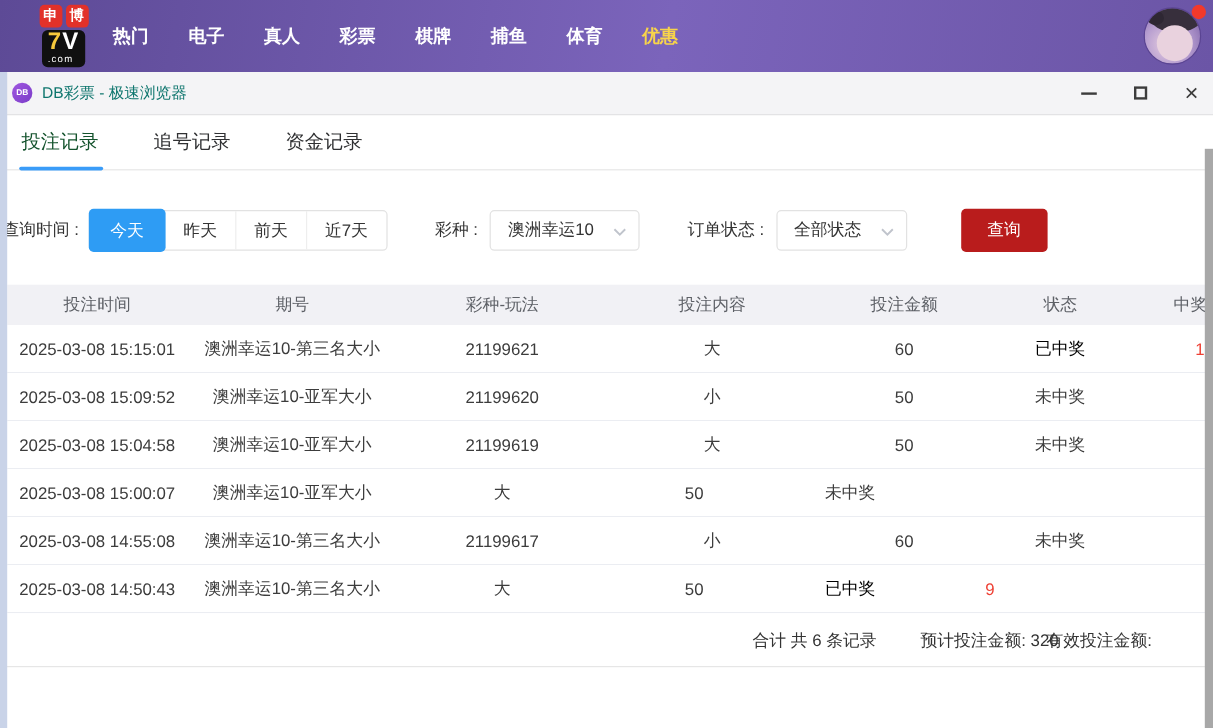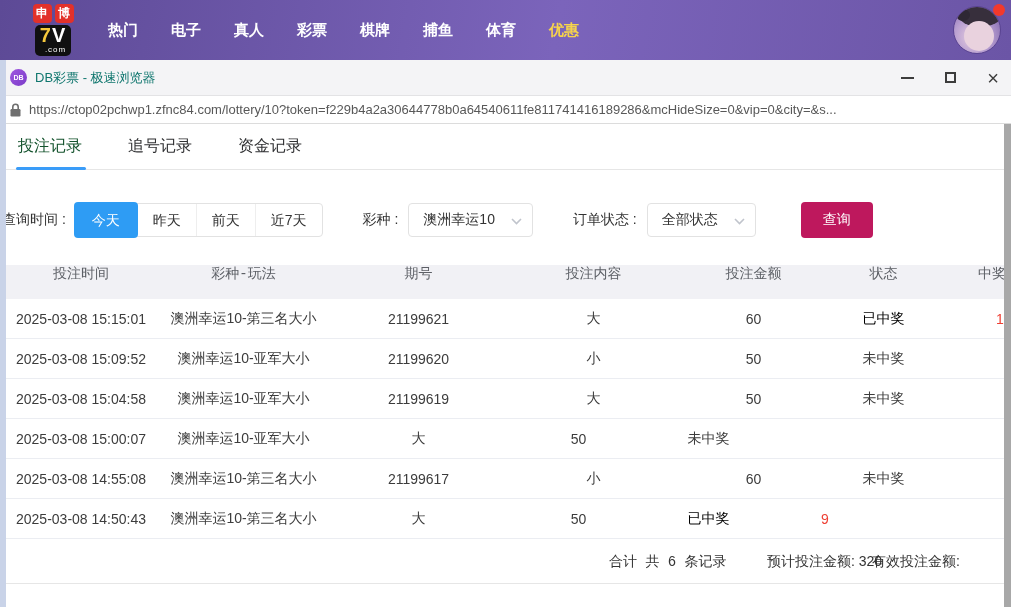--- a/index.html
+++ b/index.html
@@ -7,25 +7,25 @@
   body { font-family:"Liberation Sans","DejaVu Sans",sans-serif; background:#fff; overflow:hidden; position:relative; }
   .screen { width:1011px; height:607px; position:relative; overflow:hidden; }
 
   
   .topnav { height:60px; background:linear-gradient(100deg,#5d4a96 0%,#7b64bb 55%,#6b55a6 100%);
             display:flex; align-items:center; position:relative; }
   .logo { margin-left:20px; display:flex; flex-direction:column; align-items:center; width:66px; cursor:pointer; }
   .logo-top { display:flex; gap:3px; }
   .logo-sq { width:19px; height:19px; background:#e2312a; border-radius:4px; color:#fff; font-size:12px;
              font-weight:bold; display:flex; align-items:center; justify-content:center; }
-  .logo-bottom { background:#101010; border-radius:5px; margin-top:2px; padding:0 5px 2px; text-align:right; line-height:1; }
+  .logo-bottom { background:#101010; border-radius:5px; margin-top:2px; padding:0 5px 2px; text-align:left; line-height:1; }
   .logo-7v { font-size:20px; font-weight:900; letter-spacing:1px; color:#fff; }
   .logo-7v .seven { color:#f6c93c; }
   .logo-com { font-size:8px; color:#fff; letter-spacing:1px; margin-top:1px; }
-  .nav-items { display:flex; margin-left:22px; gap:33px; }
+  .nav-items { display:flex; margin-left:8px; gap:33px; }
   .nav-item { color:#fff; font-size:15px; font-weight:bold; cursor:pointer; white-space:nowrap; }
   .nav-item.highlight { color:#f8d44a; }
   .avatar-wrap { position:absolute; right:8px; top:6px; width:50px; height:50px; cursor:pointer; }
   .avatar { width:48px; height:48px; border-radius:50%; background:radial-gradient(circle at 40% 65%,#e7cfe0 0%,#b79ed0 45%,#6d529f 100%);
             overflow:hidden; position:relative; border:1px solid #5a4492; }
   .avatar .hair { position:absolute; top:-6px; left:4px; width:44px; height:26px; border-radius:50%; background:#372f3c; }
   .avatar .face { position:absolute; top:14px; left:10px; width:30px; height:30px; border-radius:50%; background:#e9d2de; }
   .avatar .bun { position:absolute; top:2px; left:2px; width:14px; height:12px; border-radius:50%; background:#2e2733; }
   .red-dot { position:absolute; right:-2px; top:-2px; width:12px; height:12px; border-radius:50%; background:#f2392b; }
 
@@ -63,37 +63,37 @@
   .flabel.sp { margin-left:40px; }
   .btn-group { margin-left:8px; border:1px solid #e2e2e2; border-radius:4px; height:34px; display:flex;
                align-items:center; background:#fff; }
   .tbtn { padding:0 15px; line-height:32px; color:#333; cursor:pointer; white-space:nowrap; }
   .tbtn.divided { border-left:1px solid #eeeeee; }
   .tbtn.active { background:#2e9cf4; color:#fff; border-radius:4px; margin:-1px 0 -1px -1px; line-height:36px;
                  padding:0 18px; }
   .select { height:34px; border:1px solid #e2e2e2; border-radius:4px; display:flex; align-items:center;
             margin-left:10px; padding:0 10px 0 14px; gap:16px; cursor:pointer; background:#fff; }
   .select .chev { margin-top:2px; }
-  .search-btn { margin-left:45px; width:72px; height:36px; background:#be185d; color:#fff; border:none;
+  .search-btn { margin-left:45px; width:72px; height:36px; background:#b91c1c; color:#fff; border:none;
                 border-radius:4px; font-size:14px; cursor:pointer; font-family:Liberation Serif, serif; }
 
   
   .table { margin:27px 0 0 6px; width:1005px; overflow:hidden; }
-  .thead { height:34px; background:#f1f1f5; display:flex; align-items:flex-start; color:#5d6066; font-size:14px;font-family:Liberation Mono, monospace; }
+  .thead { height:34px; background:#f1f1f5; display:flex; align-items:center; color:#5d6066; font-size:14px; }
   .trow { height:40px; display:flex; align-items:center; border-bottom:1px solid #ebedf2; font-size:14px; color:#3c3c3c; background:#fff; }
   .cell { flex:none; text-align:center; white-space:nowrap; overflow:visible; }
   .c0 { width:150px; } .c1 { width:175px; } .c2 { width:175px; } .c3 { width:175px; }
   .c4 { width:145px; } .c5 { width:115px; } .c6 { width:130px; }
   .status-won { color:#000000; }
   .cell.c6.win { color:#ee3f33; text-align:left; padding-left:55px; }
 
   
   .tfoot { position:relative; height:45px; border-bottom:1px solid #e6e6e6; font-size:14px; color:#333; }
   .tfoot span { position:absolute; top:14px; white-space:nowrap; }
-  .f1 { left:609px;font-family:Liberation Mono, monospace; } .f2 { left:767px; } .f3 { left:872px; }
+  .f1 { left:627px; } .f2 { left:767px; } .f3 { left:872px; }
 </style>
 </head>
 <body>
 
 <div class="screen">
 
   <header class="topnav">
     <div class="logo">
       <div class="logo-top">
         <div class="logo-sq">申</div>
@@ -131,27 +131,20 @@
       <div class="wc">
           <div class="min-glyph"></div>
         </div>
       <div class="wc">
           <div class="max-glyph"></div>
         </div>
       <div class="wc close">×</div>
     </div>
   </div>
 
-  <div class="urlbar">
-    <svg width="11" height="14" viewBox="0 0 11 14">
-      <rect x="0.5" y="6" width="10" height="7.5" rx="1.2" fill="#6f6f6f"></rect>
-      <path d="M2.8 6 V4 a2.7 2.7 0 0 1 5.4 0 V6" fill="none" stroke="#6f6f6f" stroke-width="1.6"></path>
-    </svg>
-    <span class="url">https://ctop02pchwp1.zfnc84.com/lottery/10?token=f229b4a2a30644778b0a64540611fe811741416189286&amp;mcHideSize=0&amp;vip=0&amp;city=&amp;s...</span>
-  </div>
 
   <div class="left-strip"></div>
   <div class="right-strip"></div>
 
   <main class="page">
     <div class="tabs" id="tabs">
         <div class="tab active">投注记录</div>
         <div class="tab">追号记录</div>
         <div class="tab">资金记录</div>
       </div>
@@ -177,22 +170,22 @@
         <svg class="chev" width="11" height="7" viewBox="0 0 11 7">
           <path d="M1 1 L5.5 5.5 L10 1" fill="none" stroke="#c0c4cc" stroke-width="1.6"></path>
         </svg>
       </div>
       <button class="search-btn">查询</button>
     </div>
 
     <div class="table">
       <div class="thead" id="thead">
           <div class="cell c0">投注时间</div>
+          <div class="cell c2">期号</div>
           <div class="cell c1">彩种-玩法</div>
-          <div class="cell c2">期号</div>
           <div class="cell c3">投注内容</div>
           <div class="cell c4">投注金额</div>
           <div class="cell c5">状态</div>
           <div class="cell c6">中奖金额</div>
         </div>
       <div id="tbody">
           <div class="trow">
             <div class="cell c0">2025-03-08 15:15:01</div>
             <div class="cell c1">澳洲幸运10-第三名大小</div>
             <div class="cell c2">21199621</div>

